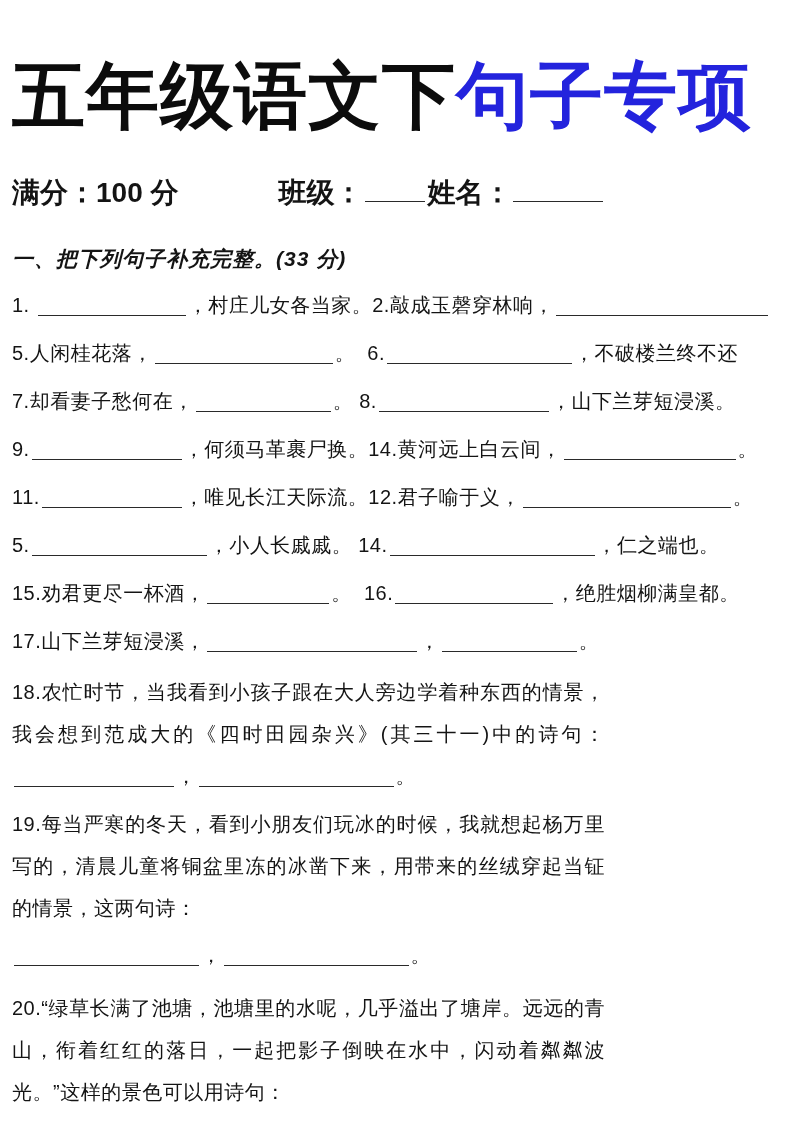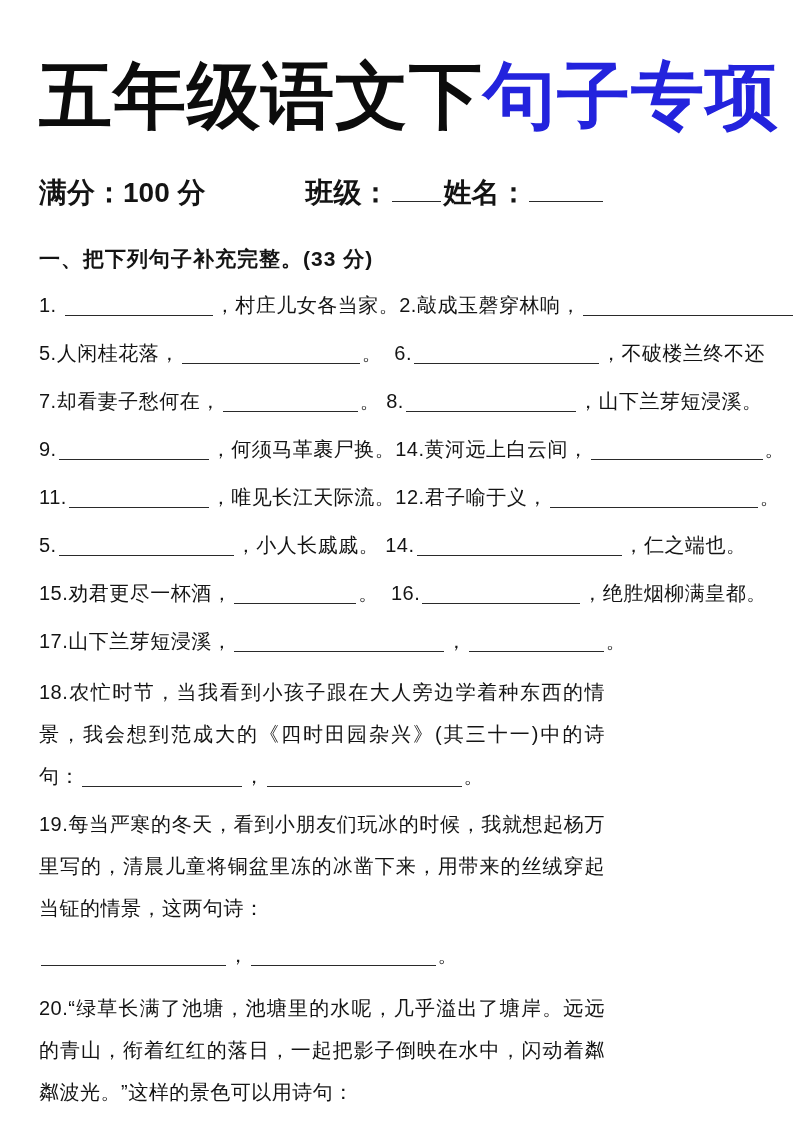--- a/index.html
+++ b/index.html
@@ -12,21 +12,21 @@
     height: 1122px;
     overflow: hidden;
     font-family: "Liberation Sans", "DejaVu Sans", sans-serif;
     color: #141414;
     -webkit-font-smoothing: antialiased;
   }
   .page {
     box-sizing: border-box;
     width: 629px;
     height: 1122px;
-    padding: 56px 24px 0 39px;
+    padding: 56px 24px 0 12px;
   }
   .title {
     font-size: 73px;
     line-height: 80px;
     font-weight: 900;
     letter-spacing: 1px;
     white-space: nowrap;
     margin: 0;
   }
   .title .t-black { color: #0c0c0c; }
@@ -41,20 +41,21 @@
     align-items: baseline;
   }
   .meta .m-exam-time { margin-left: 30px; }
   .meta .m-class     { margin-left: 100px; }
 
   .section-heading {
     margin-top: 33px;
     font-size: 21px;
     font-weight: 700;
     letter-spacing: 1px;
+    font-style: italic;
   }
 
   .questions {
     margin-top: 8px;
     font-size: 20px;
     font-weight: 400;
     letter-spacing: 0.5px;
   }
   .q-row { margin: 0; }
   .q-row.line   { line-height: 48px; white-space: pre; }

